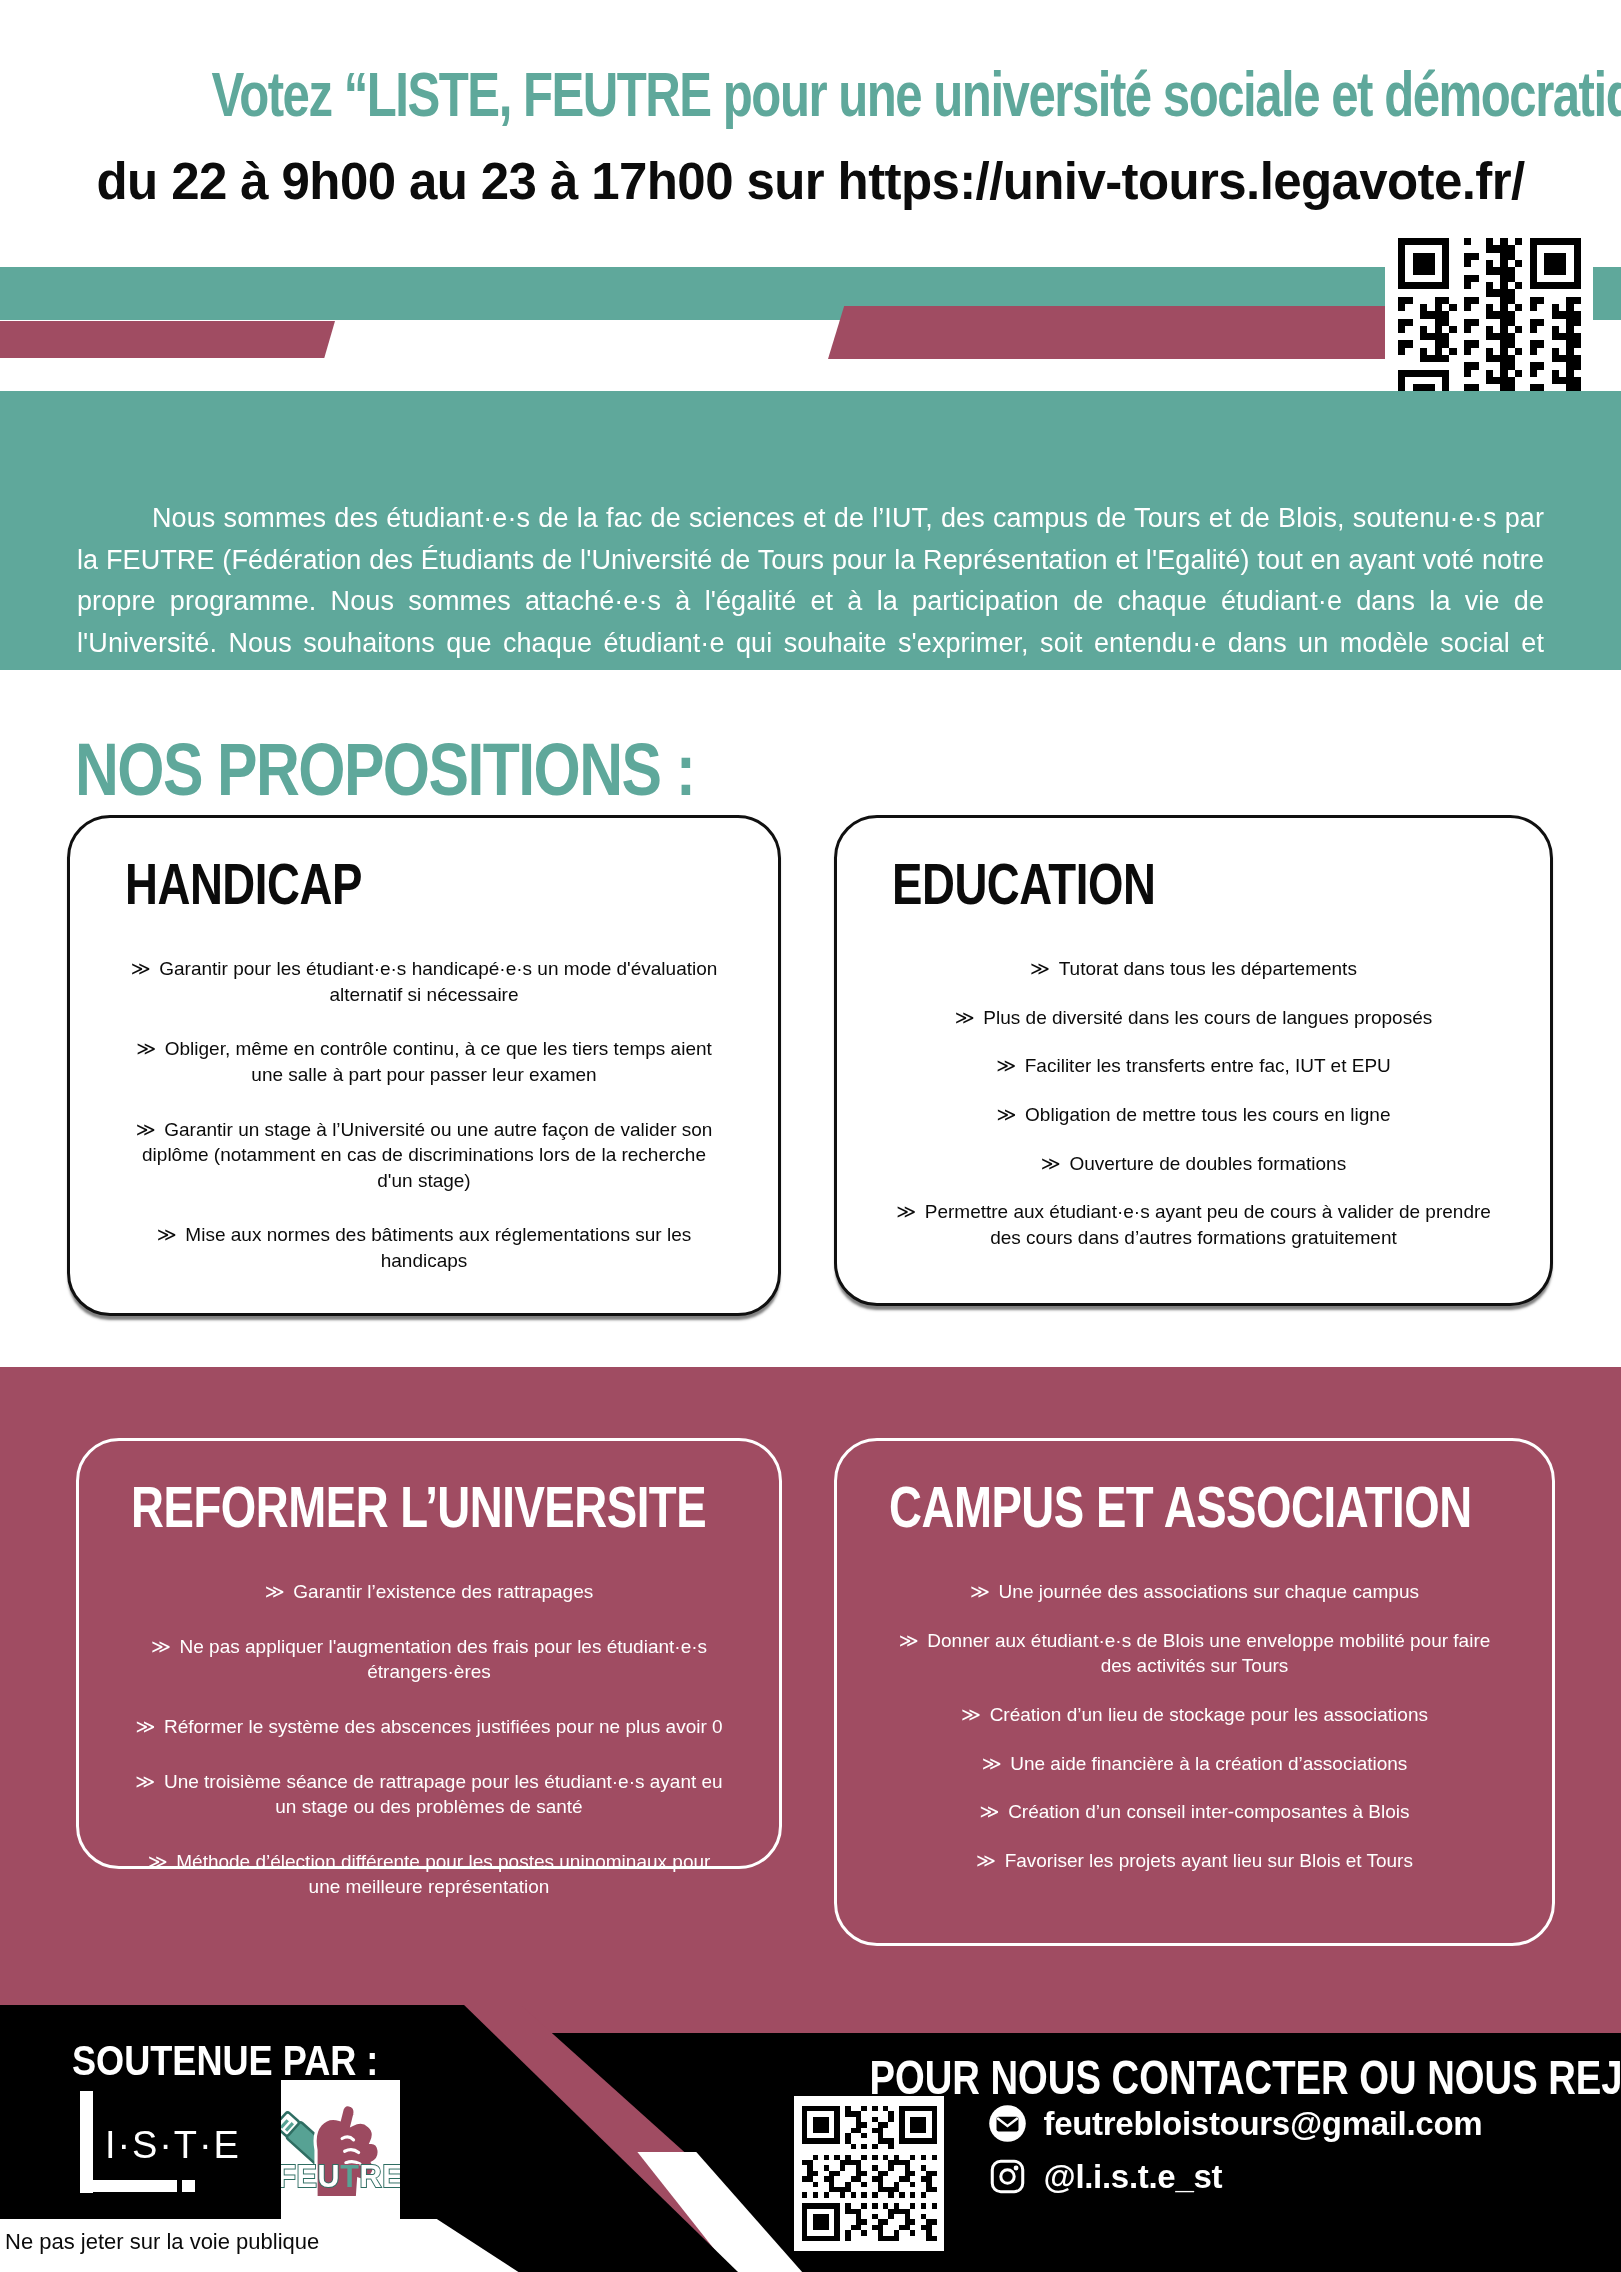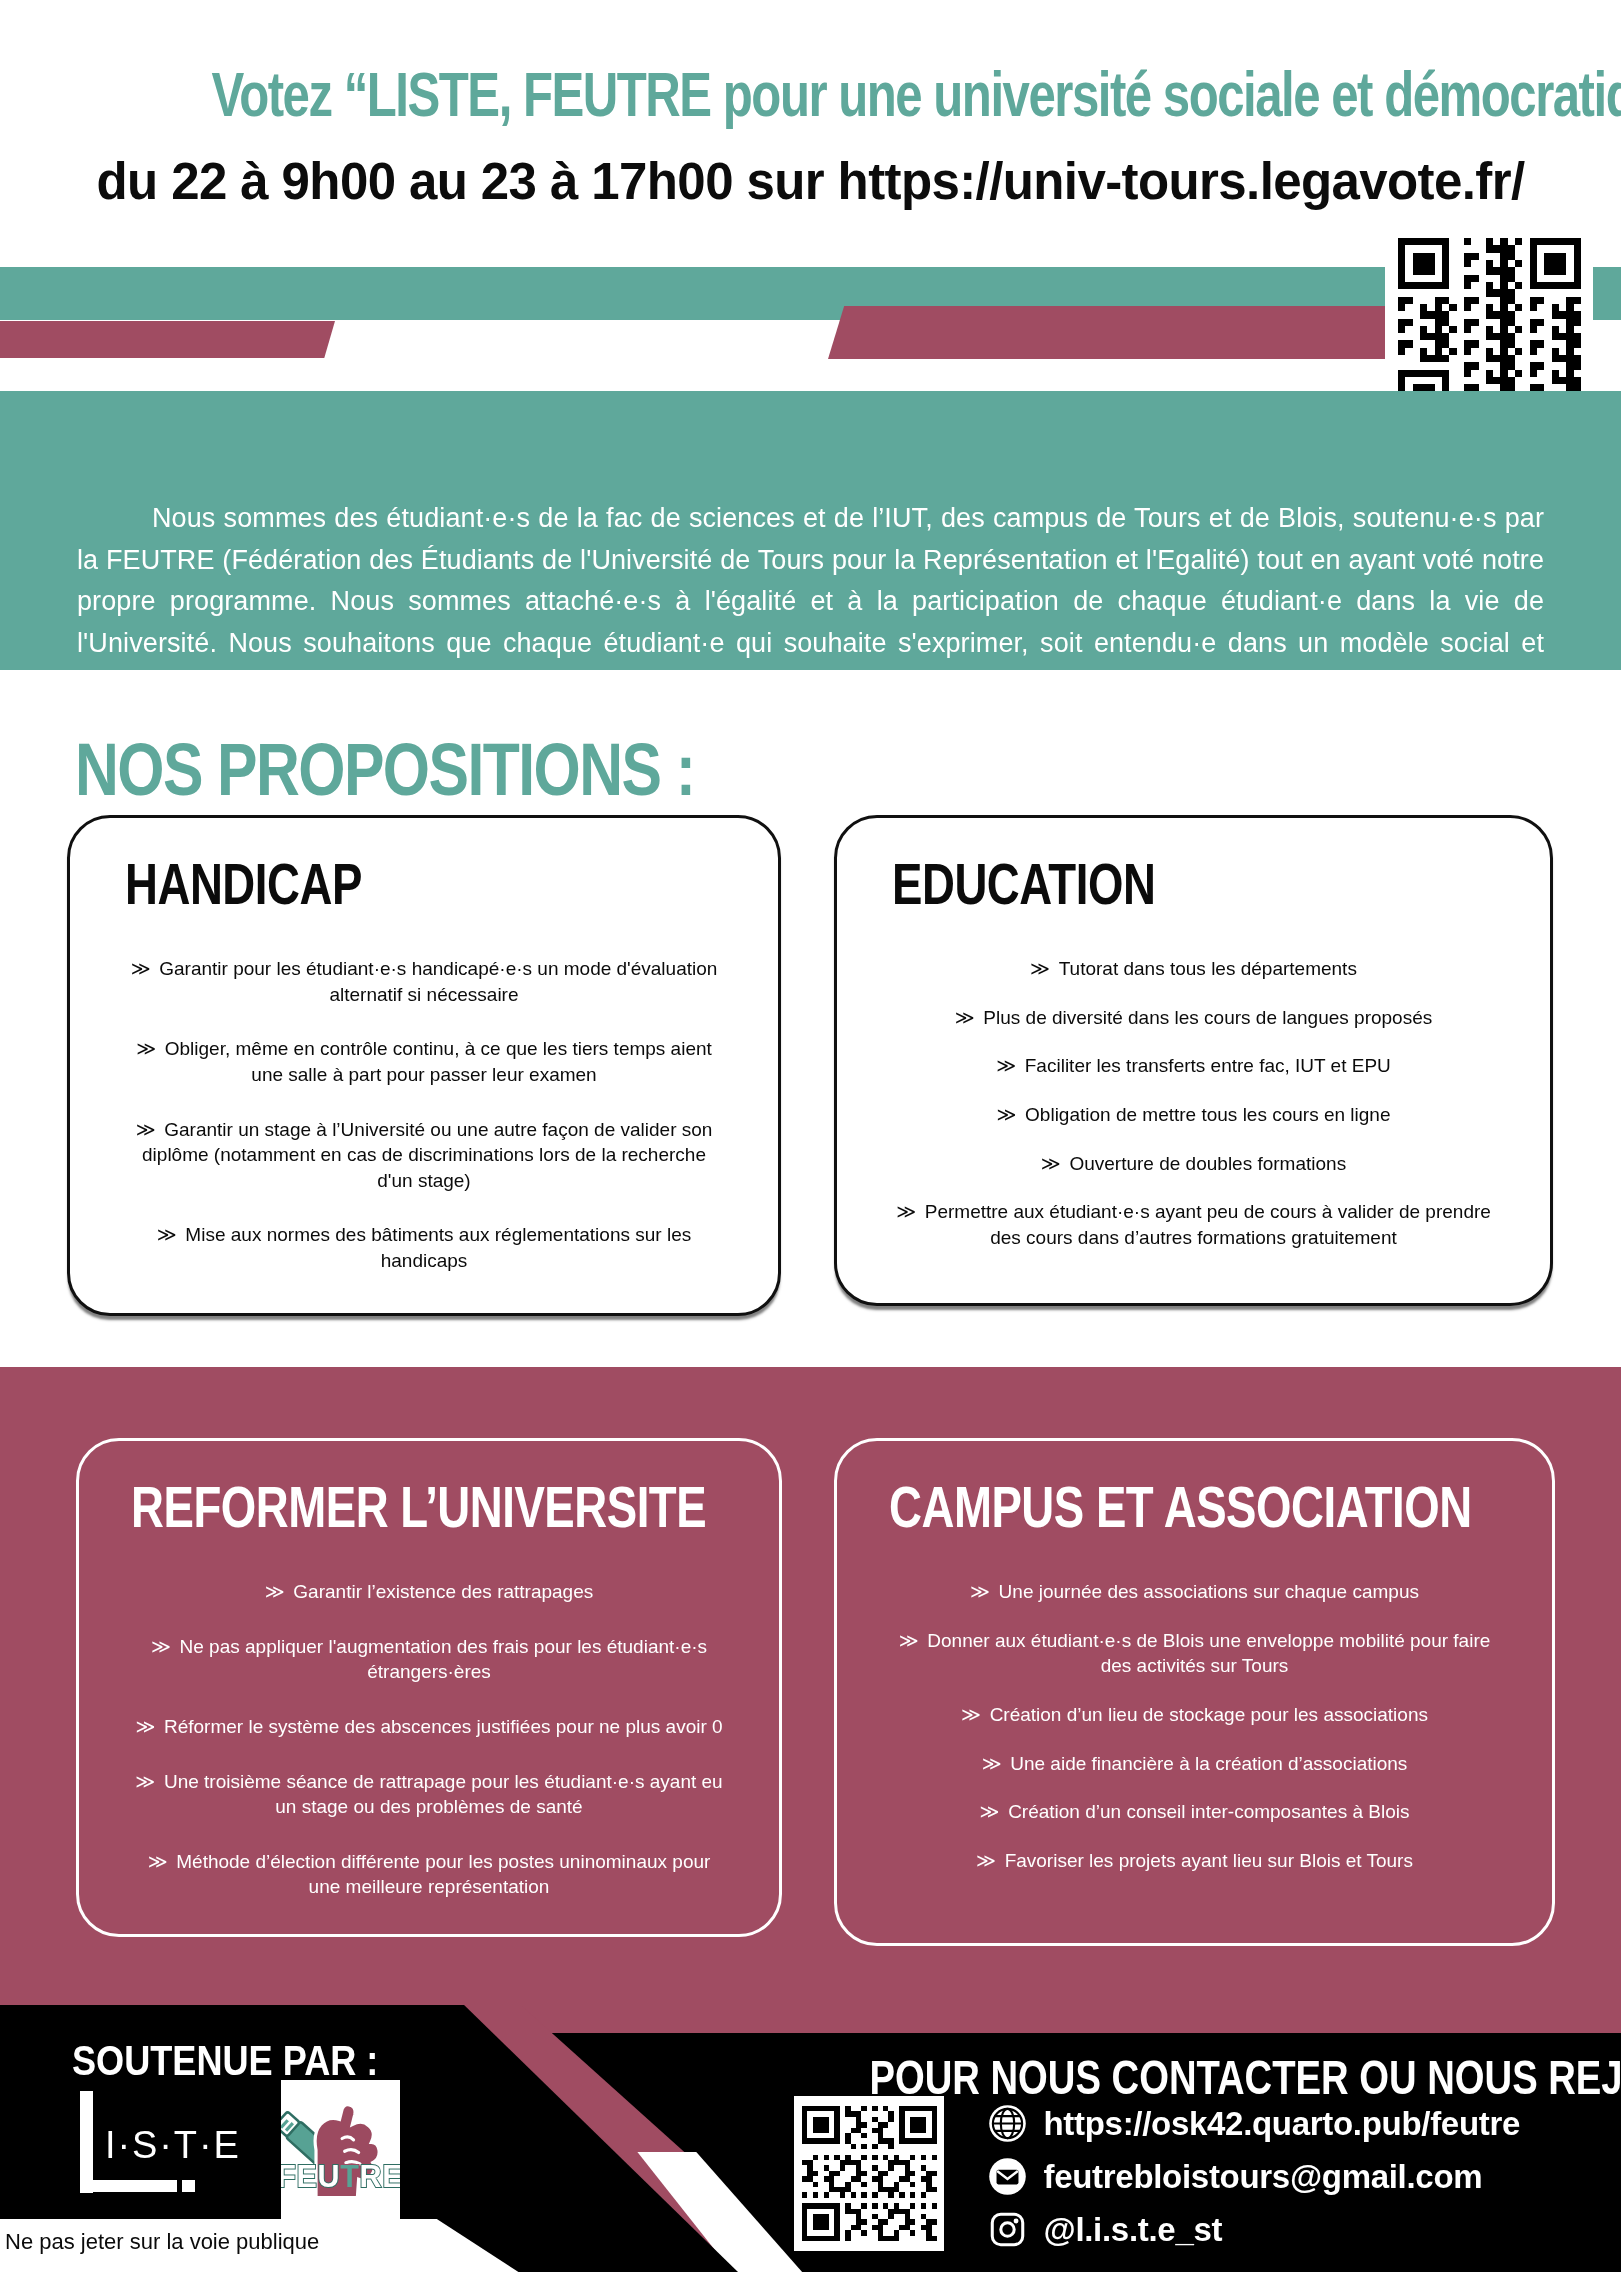--- a/index.html
+++ b/index.html
@@ -42,21 +42,21 @@
   .card h3 .cond{display:inline-block;transform:scaleX(.8);transform-origin:left center;}
   .card ul{list-style:none;margin:39px 0 0 0;padding:0;}
   .card li{font-size:19px;line-height:1.35;font-weight:500;margin-bottom:29px;text-align:center;}
   .card li .blt{margin-right:10px;letter-spacing:-1.3px;}
   .card.tight li{margin-bottom:23px;}
   .card.light{background:#fff;border:3.2px solid #101010;color:#0b0b0b;
     box-shadow:0 5px 2.5px -1.9px rgba(0,0,0,.5);padding:33px 55px;}
   .card.dark{background:var(--maroon);border:3.2px solid #ffffff;color:#fff;padding:33px 52px;}
   .card-handicap{left:67px;top:815px;width:714px;height:501px;}
   .card-education{left:834px;top:815px;width:719px;height:491px;}
-  .card-reformer{left:76px;top:1438px;width:706px;height:499px;}
+  .card-reformer{left:76px;top:1438px;width:706px;height:431px;}
   .card-campus{left:834px;top:1438px;width:721px;height:508px;}
   
   .maroon-sec{left:0;top:1367px;width:1621px;height:905px;background:var(--maroon);}
   
   .foot-black-right{left:527px;top:2033px;width:1094px;height:239px;background:#000;
     clip-path:polygon(0 0,100% 0,100% 100%,24.6% 100%);}
   .foot-maroon-diag{left:456px;top:2006px;width:235px;height:152px;background:var(--maroon);
     clip-path:polygon(0 0,28% 0,100% 100%,72% 100%);}
   .foot-white-diag{left:619px;top:2152px;width:184px;height:121px;background:#fff;
     clip-path:polygon(10% 0,42% 0,100% 100%,62% 100%);}
@@ -579,31 +579,20 @@
       <rect x="0" y="18" width="7" height="7" fill="#000"></rect>
       <rect x="1" y="19" width="5" height="5" fill="#fff"></rect>
       <rect x="2" y="20" width="3" height="3" fill="#000"></rect>
     </svg>
 </div>
 
 <div class="abs contacts">
   <div class="crow">
     <svg class="cicon" viewBox="0 0 64 64">
       <circle cx="32" cy="32" r="30" fill="#fff"></circle>
-      <g fill="none" stroke="#000" stroke-width="3.5">
-        <circle cx="32" cy="32" r="24"></circle>
-        <ellipse cx="32" cy="32" rx="11" ry="24"></ellipse>
-        <path d="M8 32 H56 M11 20 H53 M11 44 H53"></path>
-      </g>
-    </svg>
-    <span class="txt">https://osk42.quarto.pub/feutre</span>
-  </div>
-  <div class="crow">
-    <svg class="cicon" viewBox="0 0 64 64">
-      <circle cx="32" cy="32" r="30" fill="#fff"></circle>
       <rect x="14" y="21" width="36" height="24" rx="3" fill="#000"></rect>
       <path d="M15 23 L32 36 L49 23" fill="none" stroke="#fff" stroke-width="4"></path>
     </svg>
     <span class="txt">feutrebloistours@gmail.com</span>
   </div>
   <div class="crow">
     <svg class="cicon" viewBox="0 0 64 64">
       <rect x="7" y="7" width="50" height="50" rx="14" fill="none" stroke="#fff" stroke-width="5"></rect>
       <circle cx="32" cy="32" r="11" fill="none" stroke="#fff" stroke-width="5"></circle>
       <circle cx="46" cy="18" r="4" fill="#fff"></circle>

